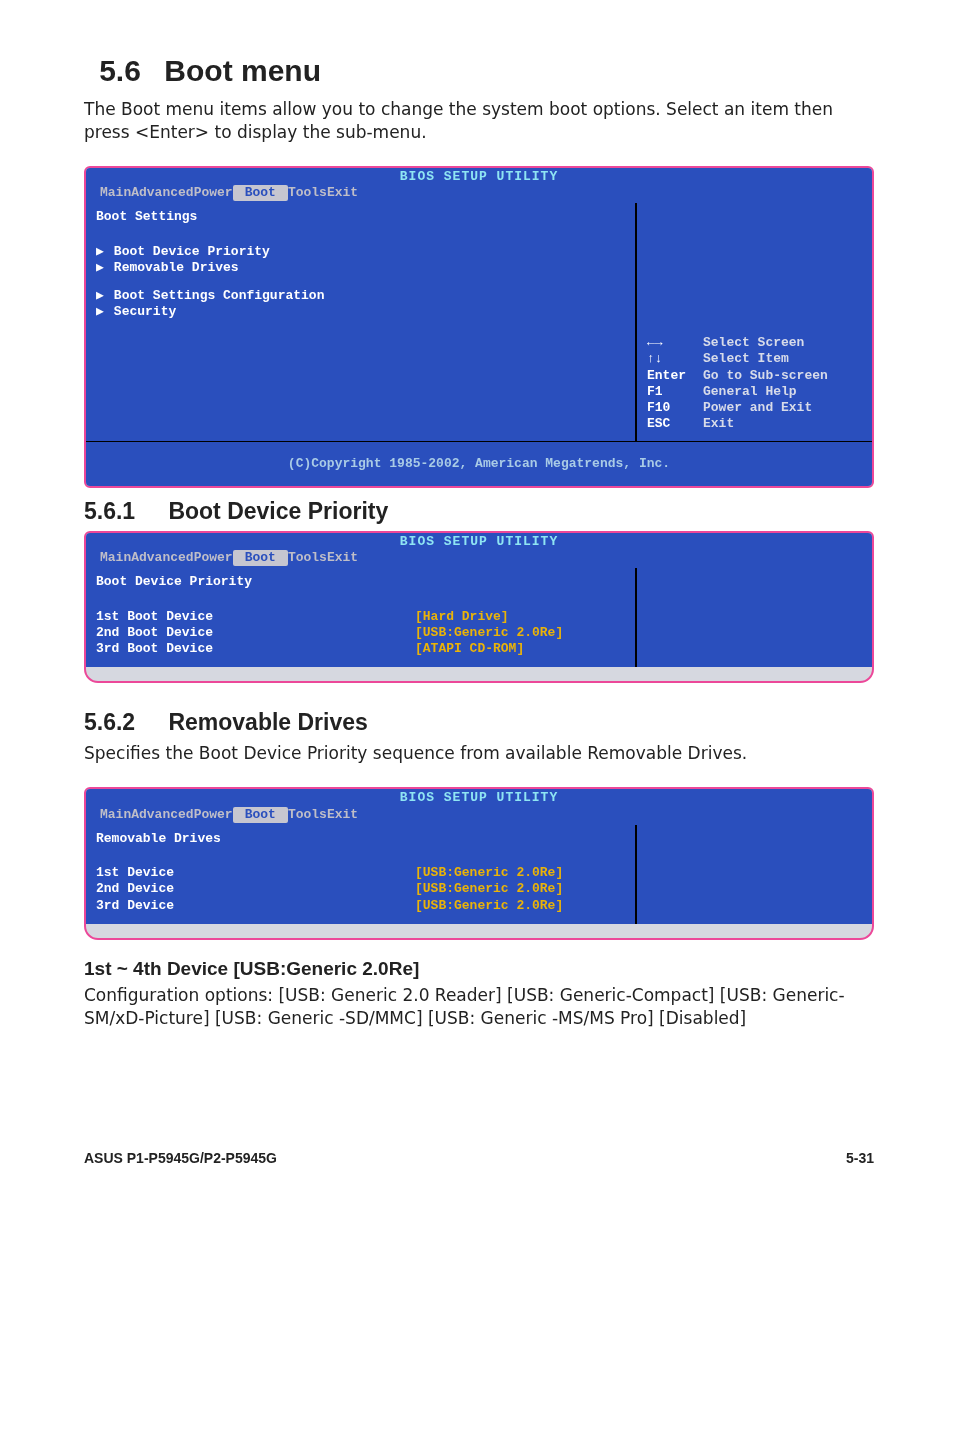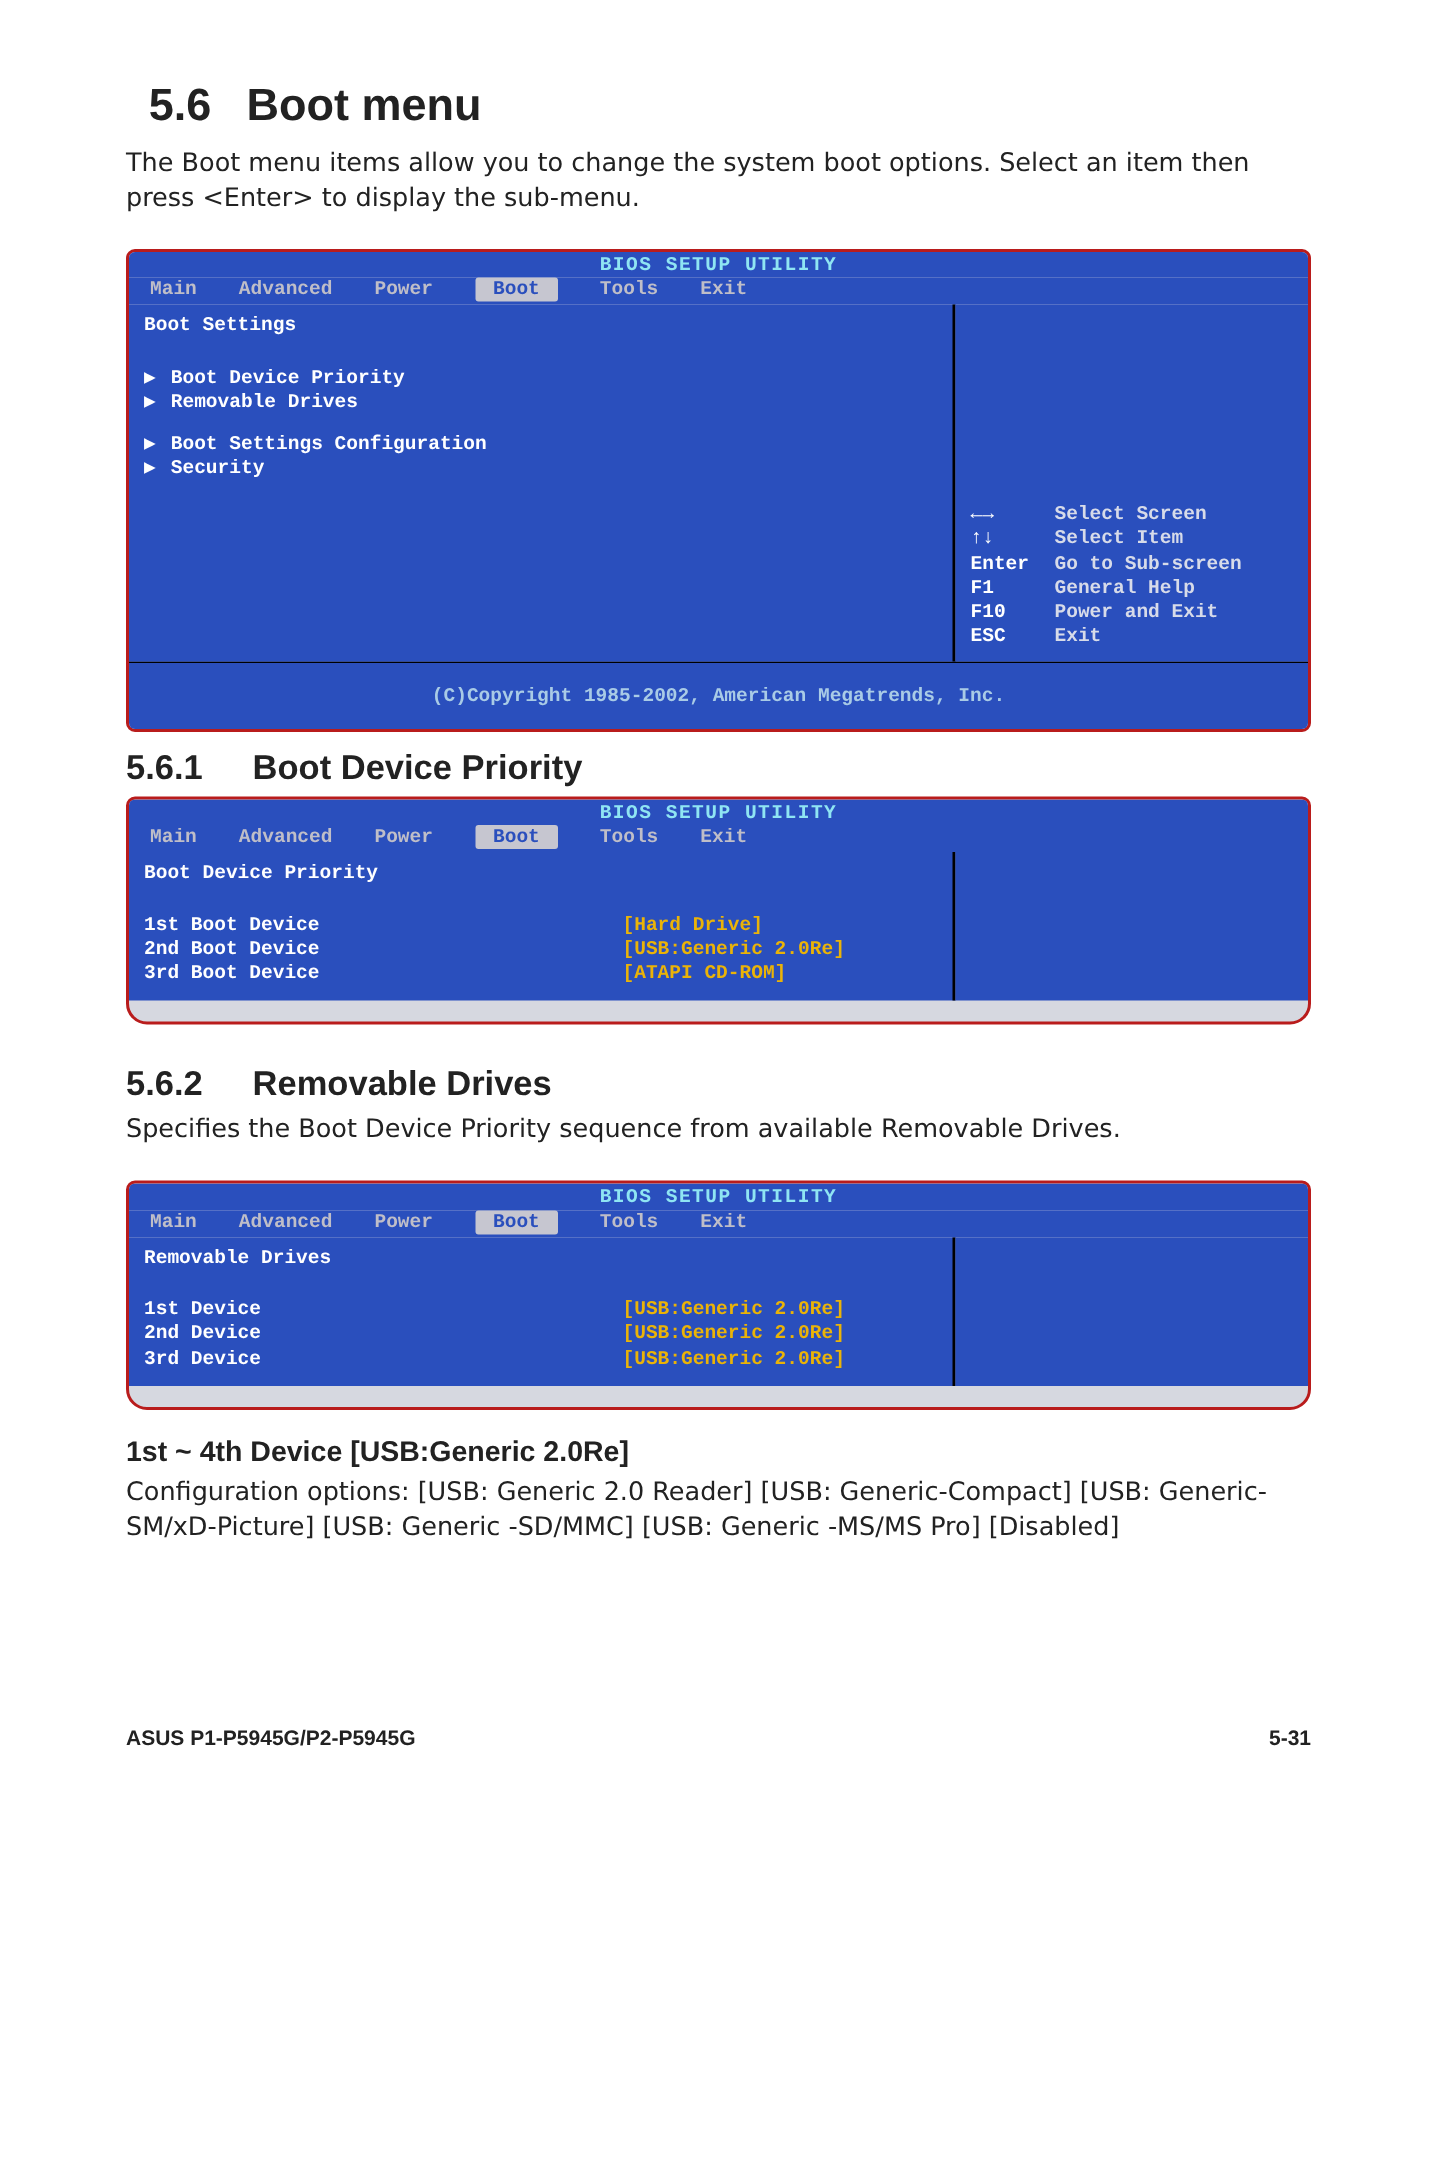--- a/index.html
+++ b/index.html
@@ -37,38 +37,37 @@
     font-weight: 700;
     margin: 18px 0 4px 0;
   }
 
   
   .bios {
     margin: 0 0 6px 0;
     font-family: "Courier New", monospace;
     font-size: 13px;
     line-height: 1.25;
-    border: 2px solid #b91c1c;
+    border: 2px solid #ec4899;
     background: #d6d8e0;
     border-radius: 6px;
     overflow: hidden;
   }
   .bios .title-row {
     background: #2a4fbd;
     color: #8fe5f3;
     text-align: center;
     font-weight: bold;
     padding: 1px 0 0 0;
     letter-spacing: 1px;
   }
   .bios .menu-row {
     background: #2a4fbd;
     color: #bfbec8;
     display: flex;
-    gap: 28px;
     padding: 0 14px 2px 14px;
     font-weight: bold;
   }
   .bios .menu-row .active {
     background: #c6c6d0;
     color: #2a4fbd;
     padding: 0 12px;
     border-radius: 2px;
   }
   .bios .body {

